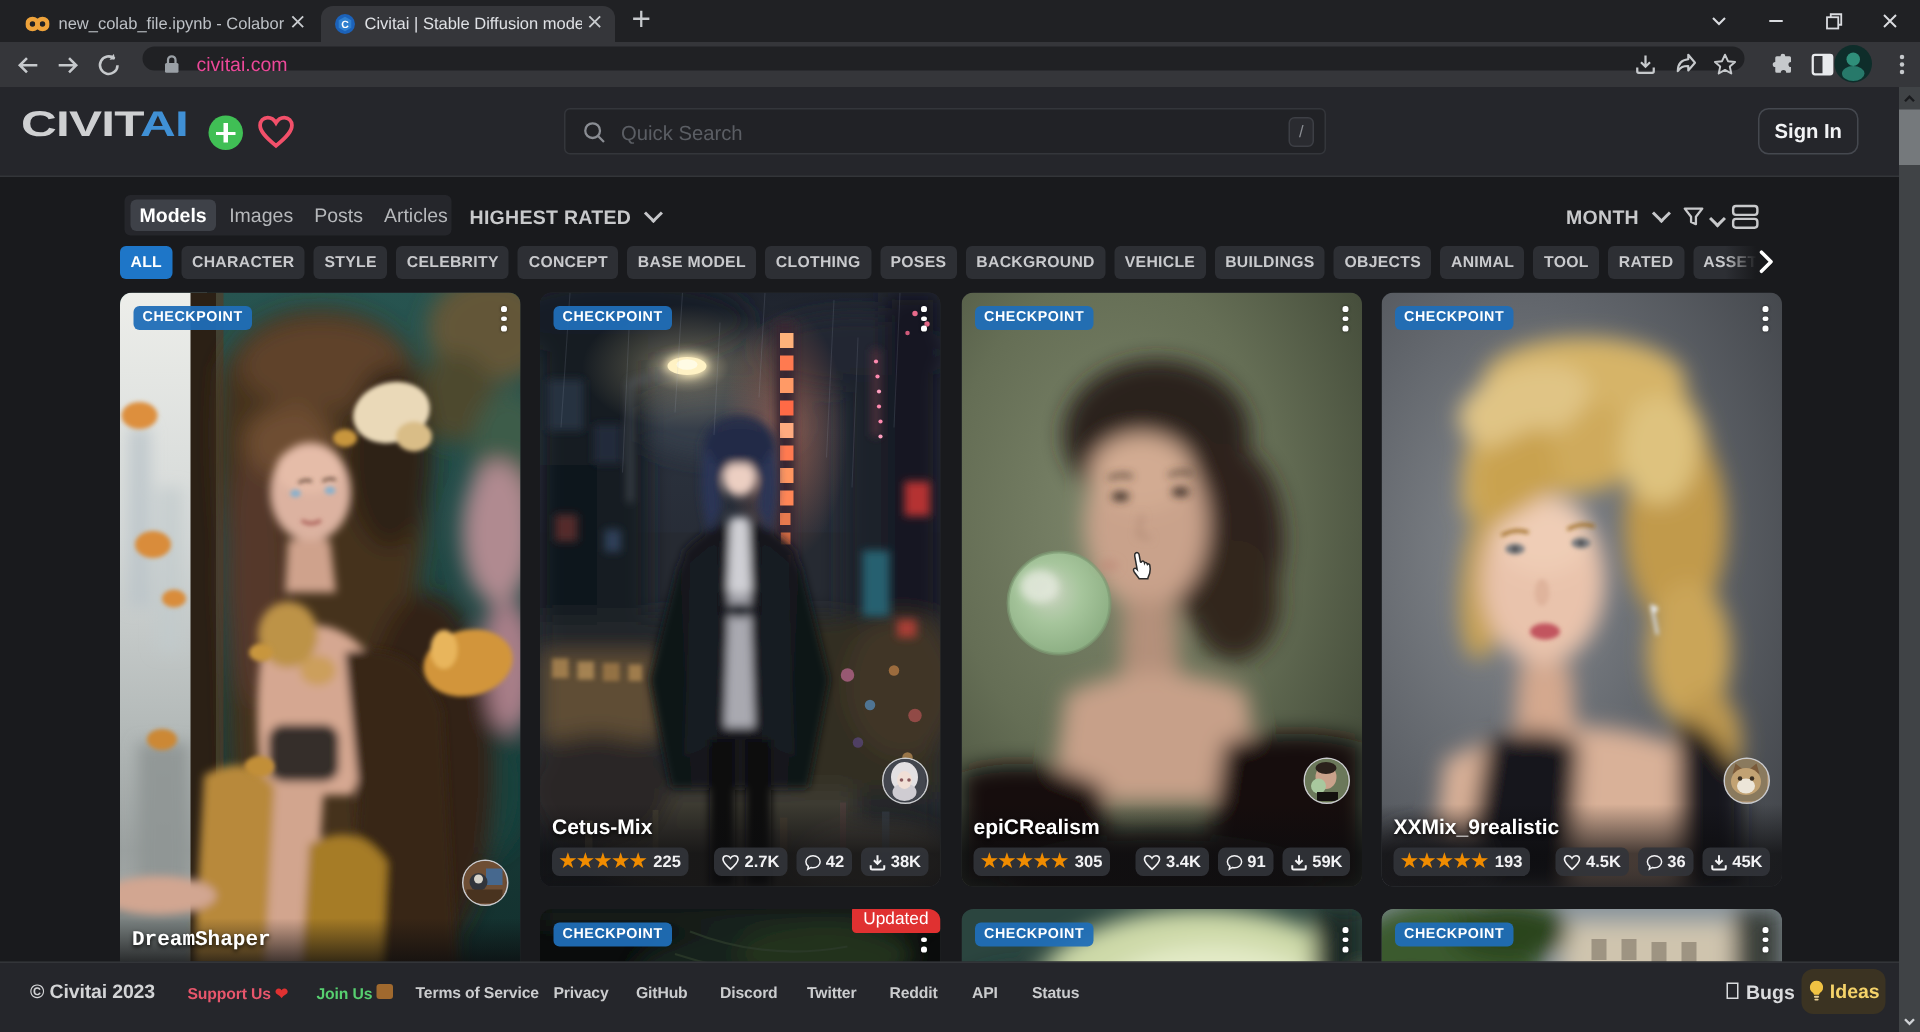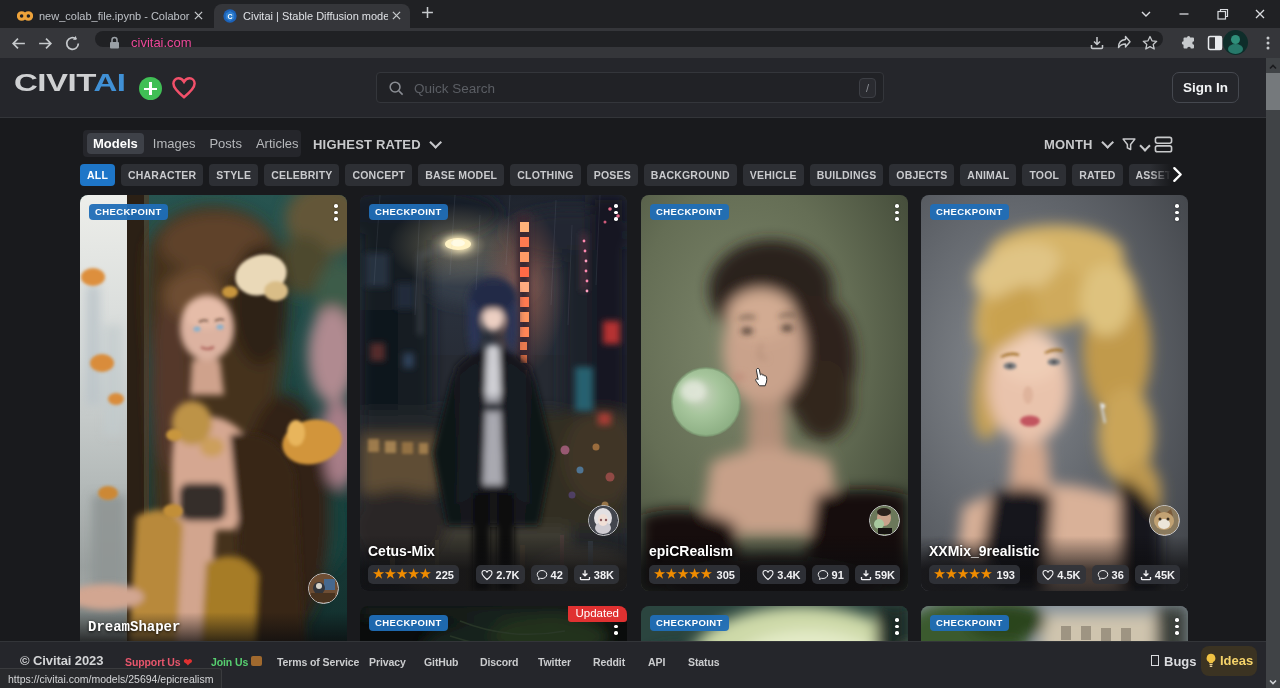--- a/index.html
+++ b/index.html
@@ -740,21 +740,20 @@
   <span class="flink" style="left:538px;">Twitter</span>
   <span class="flink" style="left:593px;">Reddit</span>
   <span class="flink" style="left:648px;">API</span>
   <span class="flink" style="left:688px;">Status</span>
   <div id="bugs"><b></b>Bugs</div>
   <div id="ideas"><svg width="12" height="15" viewBox="0 0 12 16" style="vertical-align:-3px;margin-right:3px;">
         <path d="M6 0.8 a4.7 4.7 0 0 1 2.6 8.6 c-0.5 0.4 -0.8 0.9 -0.8 1.5 H4.2 c0-0.6-0.3-1.1-0.8-1.5 A4.7 4.7 0 0 1 6 0.8 Z" fill="#f0c243"></path>
         <rect x="4.2" y="11.6" width="3.6" height="1.4" rx="0.7" fill="#e8cf96"></rect>
         <rect x="4.5" y="13.6" width="3" height="1.3" rx="0.65" fill="#e8cf96"></rect>
       </svg>Ideas</div>
-  <div id="statusbubble">https://civitai.com/models/25694/epicrealism</div>
 
   <div id="sbar"></div>
   <div id="sthumb"></div>
   <div class="sarrow" style="top:58px;"><svg width="10" height="10" viewBox="0 0 10 10" style="margin-top:3px;">
         <path d="M2 6.5 L5 3.5 L8 6.5" fill="none" stroke="#1a1b1e" stroke-width="1.6"></path>
       </svg></div>
   <div class="sarrow" style="top:673px;"><svg width="10" height="10" viewBox="0 0 10 10" style="margin-top:3px;">
         <path d="M2 3.5 L5 6.5 L8 3.5" fill="none" stroke="#cfd2d5" stroke-width="1.6"></path>
       </svg></div>
 

